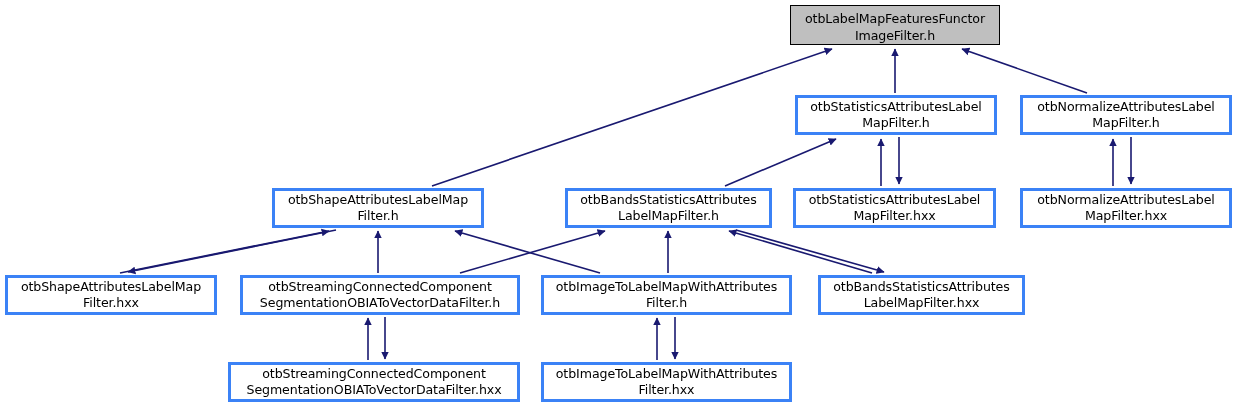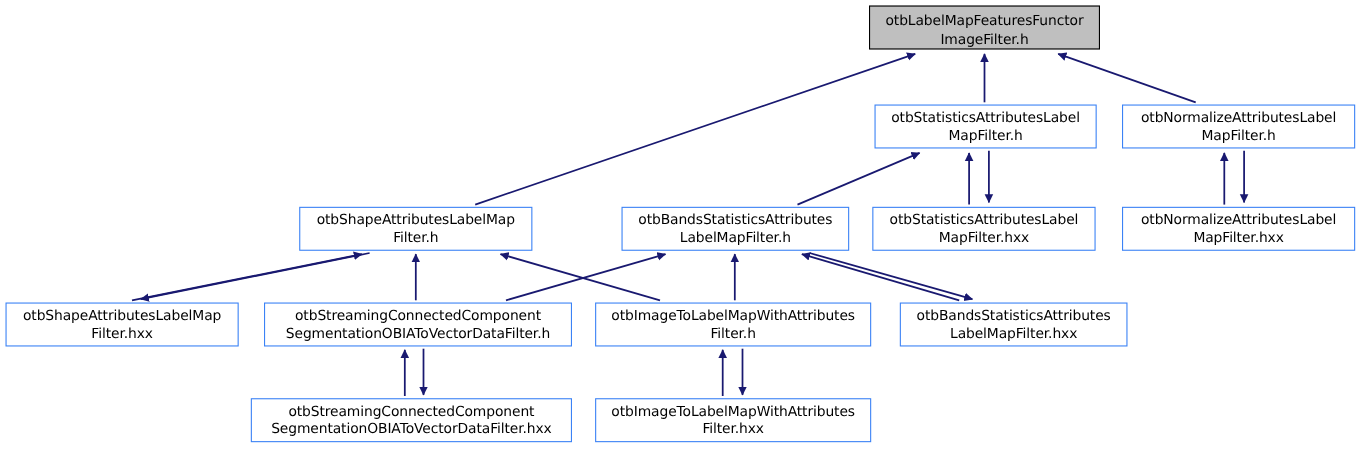--- a/index.html
+++ b/index.html
@@ -2,21 +2,21 @@
 <html><head>
 <meta charset="utf-8">
 <style>
   html,body{margin:0;padding:0;background:#ffffff;}
   body{font-family:"DejaVu Sans","Liberation Sans",sans-serif;}
   #graph{position:relative;width:1237px;height:409px;background:#ffffff;overflow:hidden;}
   #edges{position:absolute;left:0;top:0;width:1237px;height:409px;}
   .node{
     position:absolute;
     box-sizing:border-box;
-    border:1px solid #3b82f6;
+    border:3px solid #3b82f6;
     background:#ffffff;
     color:#000000;
     display:flex;
     align-items:center;
     justify-content:center;
     text-align:center;
     font-size:12.6px;
     line-height:16.5px;
     letter-spacing:-0.1px;
     white-space:pre-line;

